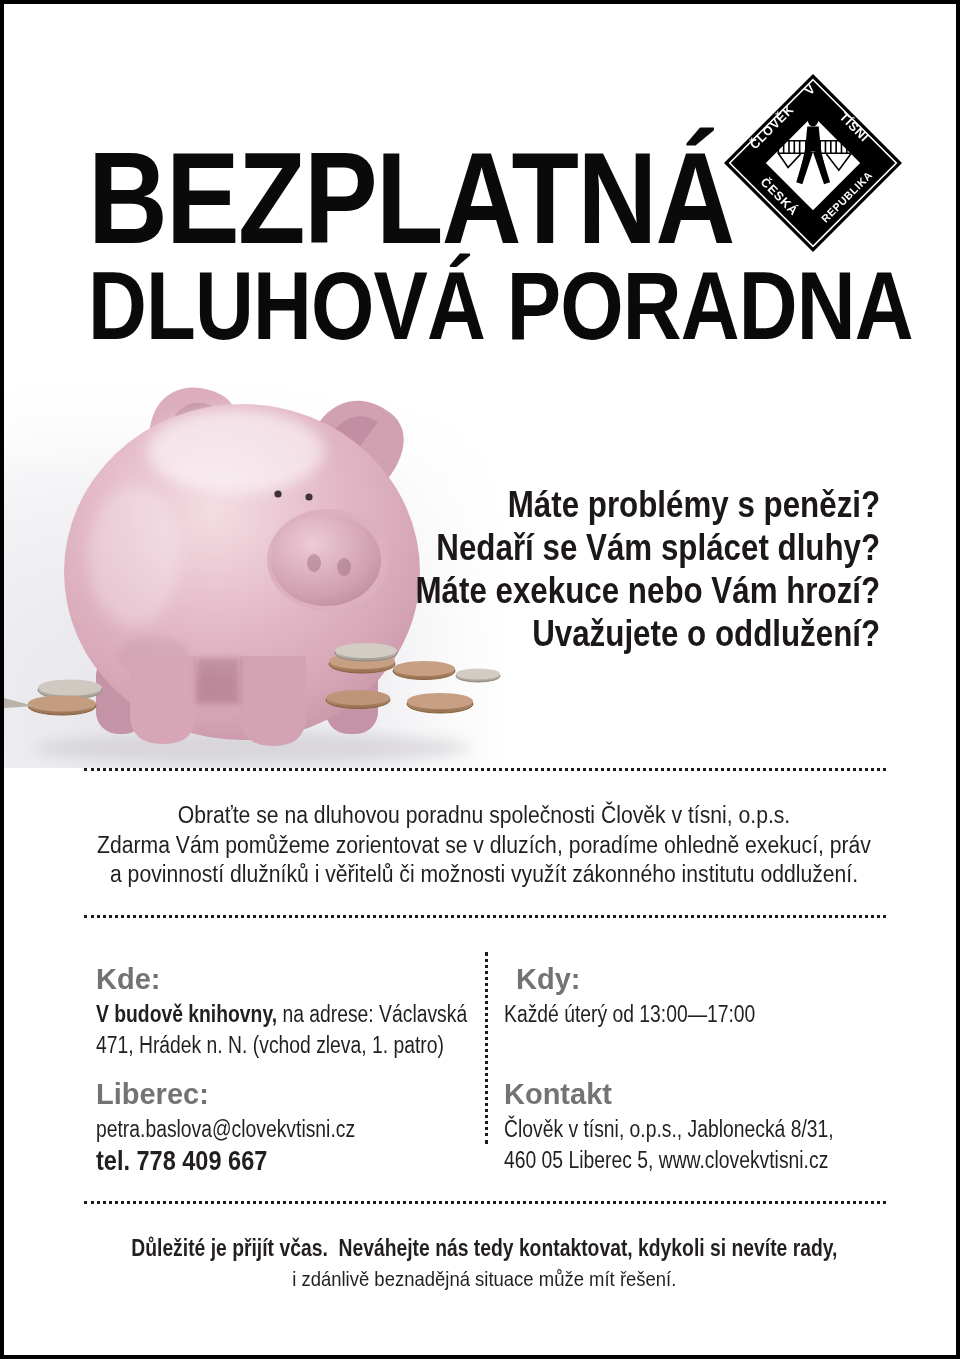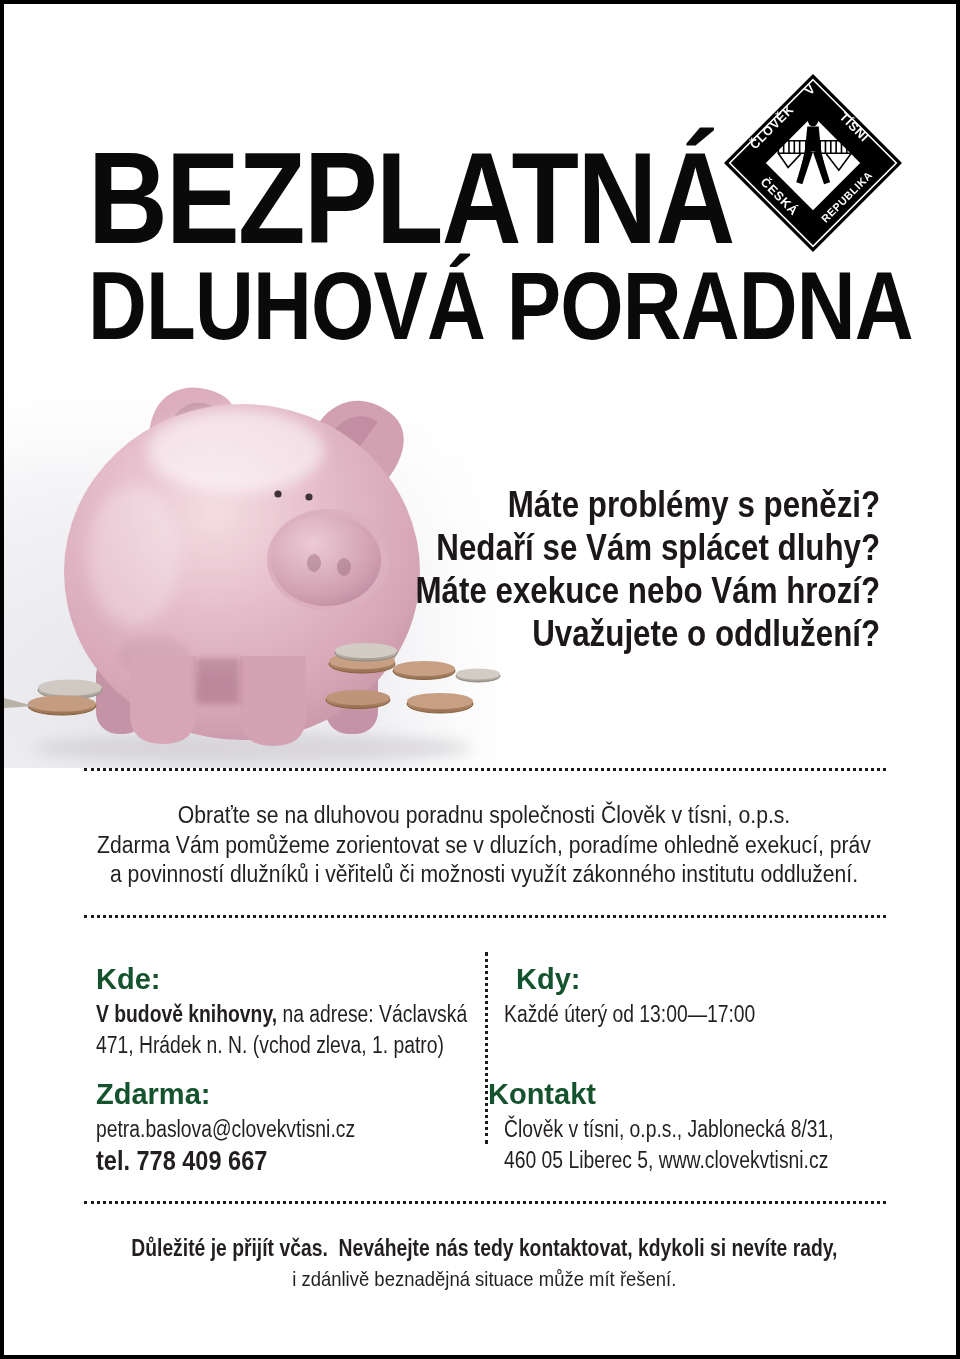--- a/index.html
+++ b/index.html
@@ -49,21 +49,21 @@
   .vsep{position:absolute;left:481px;top:948px;height:192px;width:0;border-left:3px dotted #1b1b1b;}
 
   
   .intro{position:absolute;left:0;top:797px;width:960px;text-align:center;}
   .intro div{
     font-size:23px;line-height:29.5px;white-space:pre;
     transform:scaleX(.92);transform-origin:center top;
   }
 
   
-  .colhead{position:absolute;font-size:29px;font-weight:bold;line-height:1;color:#14532d;}
+  .colhead{position:absolute;font-size:29px;font-weight:bold;line-height:1;color:#737373;}
   .colbody{
     position:absolute;font-size:23px;line-height:31px;
     transform:scaleX(.84);transform-origin:left top;
   }
   .colbody div{white-space:pre;}
   .tel{font-size:28px;font-weight:bold;}
 
   
   .footline{position:absolute;left:0;width:960px;text-align:center;}
   .footline div{display:inline-block;white-space:pre;transform-origin:center top;}
@@ -221,27 +221,27 @@
   <div class="colbody" style="left:92px;top:995px">
     <div><b>V budově knihovny,</b><span> na adrese: Václavská</span></div>
     <div>471, Hrádek n. N. (vchod zleva, 1. patro)</div>
   </div>
 
   <div class="colhead" style="left:512px;top:961px">Kdy:</div>
   <div class="colbody" style="left:500px;top:995px">
     <div>Každé úterý od 13:00—17:00</div>
   </div>
 
-  <div class="colhead" style="left:92px;top:1076px">Zdarma:</div>
+  <div class="colhead" style="left:92px;top:1076px">Liberec:</div>
   <div class="colbody" style="left:92px;top:1110px">
     <div>petra.baslova@clovekvtisni.cz</div>
     <div class="tel">tel. 778 409 667</div>
   </div>
 
-  <div class="colhead" style="left:484px;top:1076px">Kontakt</div>
+  <div class="colhead" style="left:500px;top:1076px">Kontakt</div>
   <div class="colbody" style="left:500px;top:1110px">
     <div>Člověk v tísni, o.p.s., Jablonecká 8/31,</div>
     <div>460 05 Liberec 5, www.clovekvtisni.cz</div>
   </div>
 
   <div class="footline foot1">
     <div>Důležité je přijít včas.  Neváhejte nás tedy kontaktovat, kdykoli si nevíte rady,</div>
   </div>
   <div class="footline foot2">
     <div>i zdánlivě beznadějná situace může mít řešení.</div>

